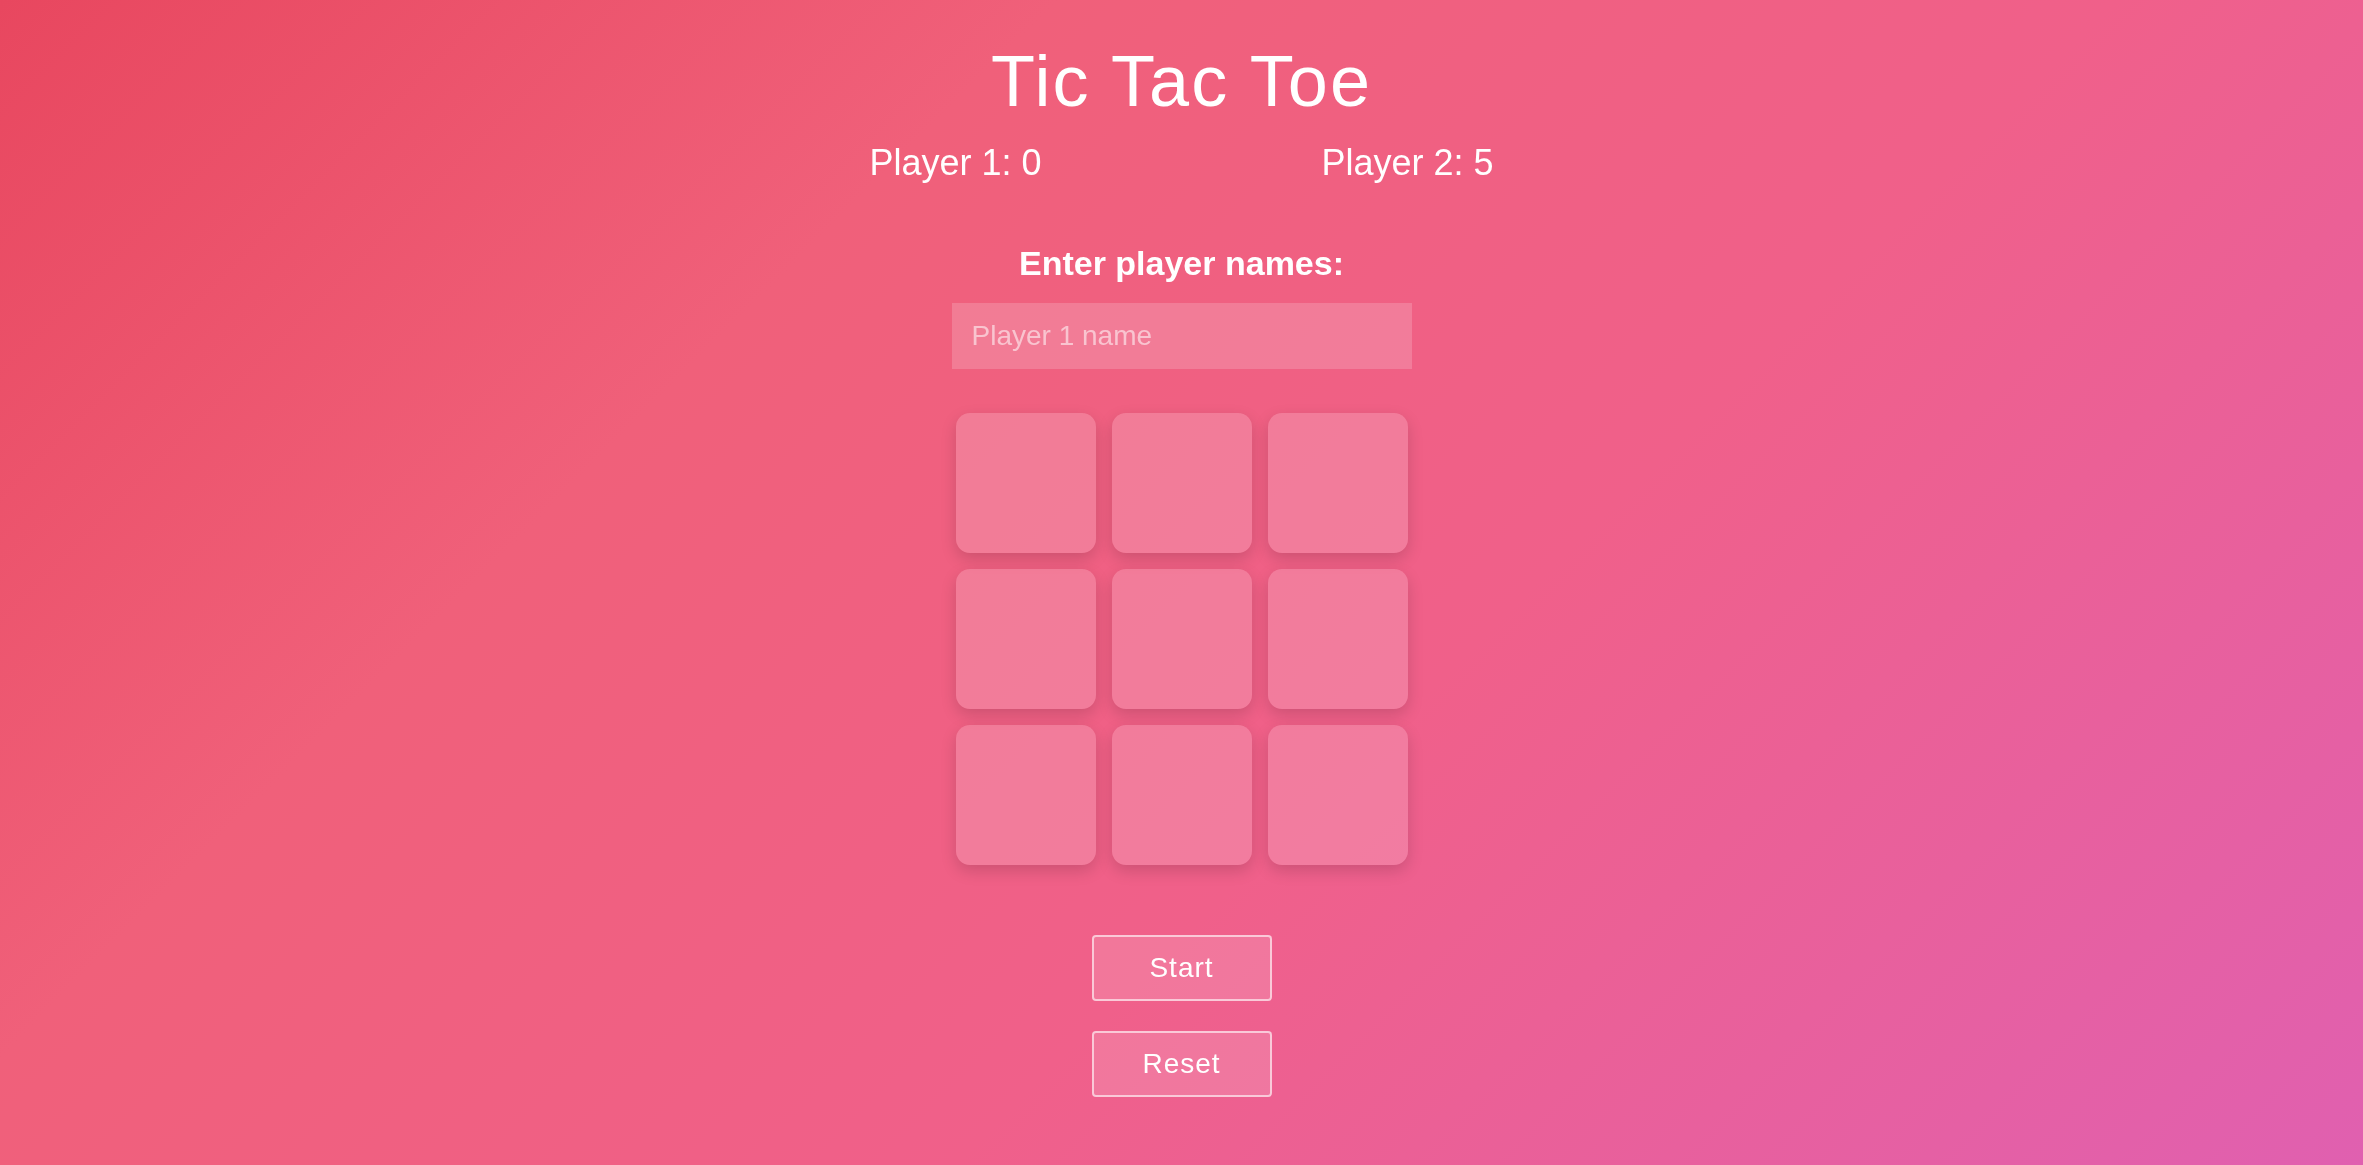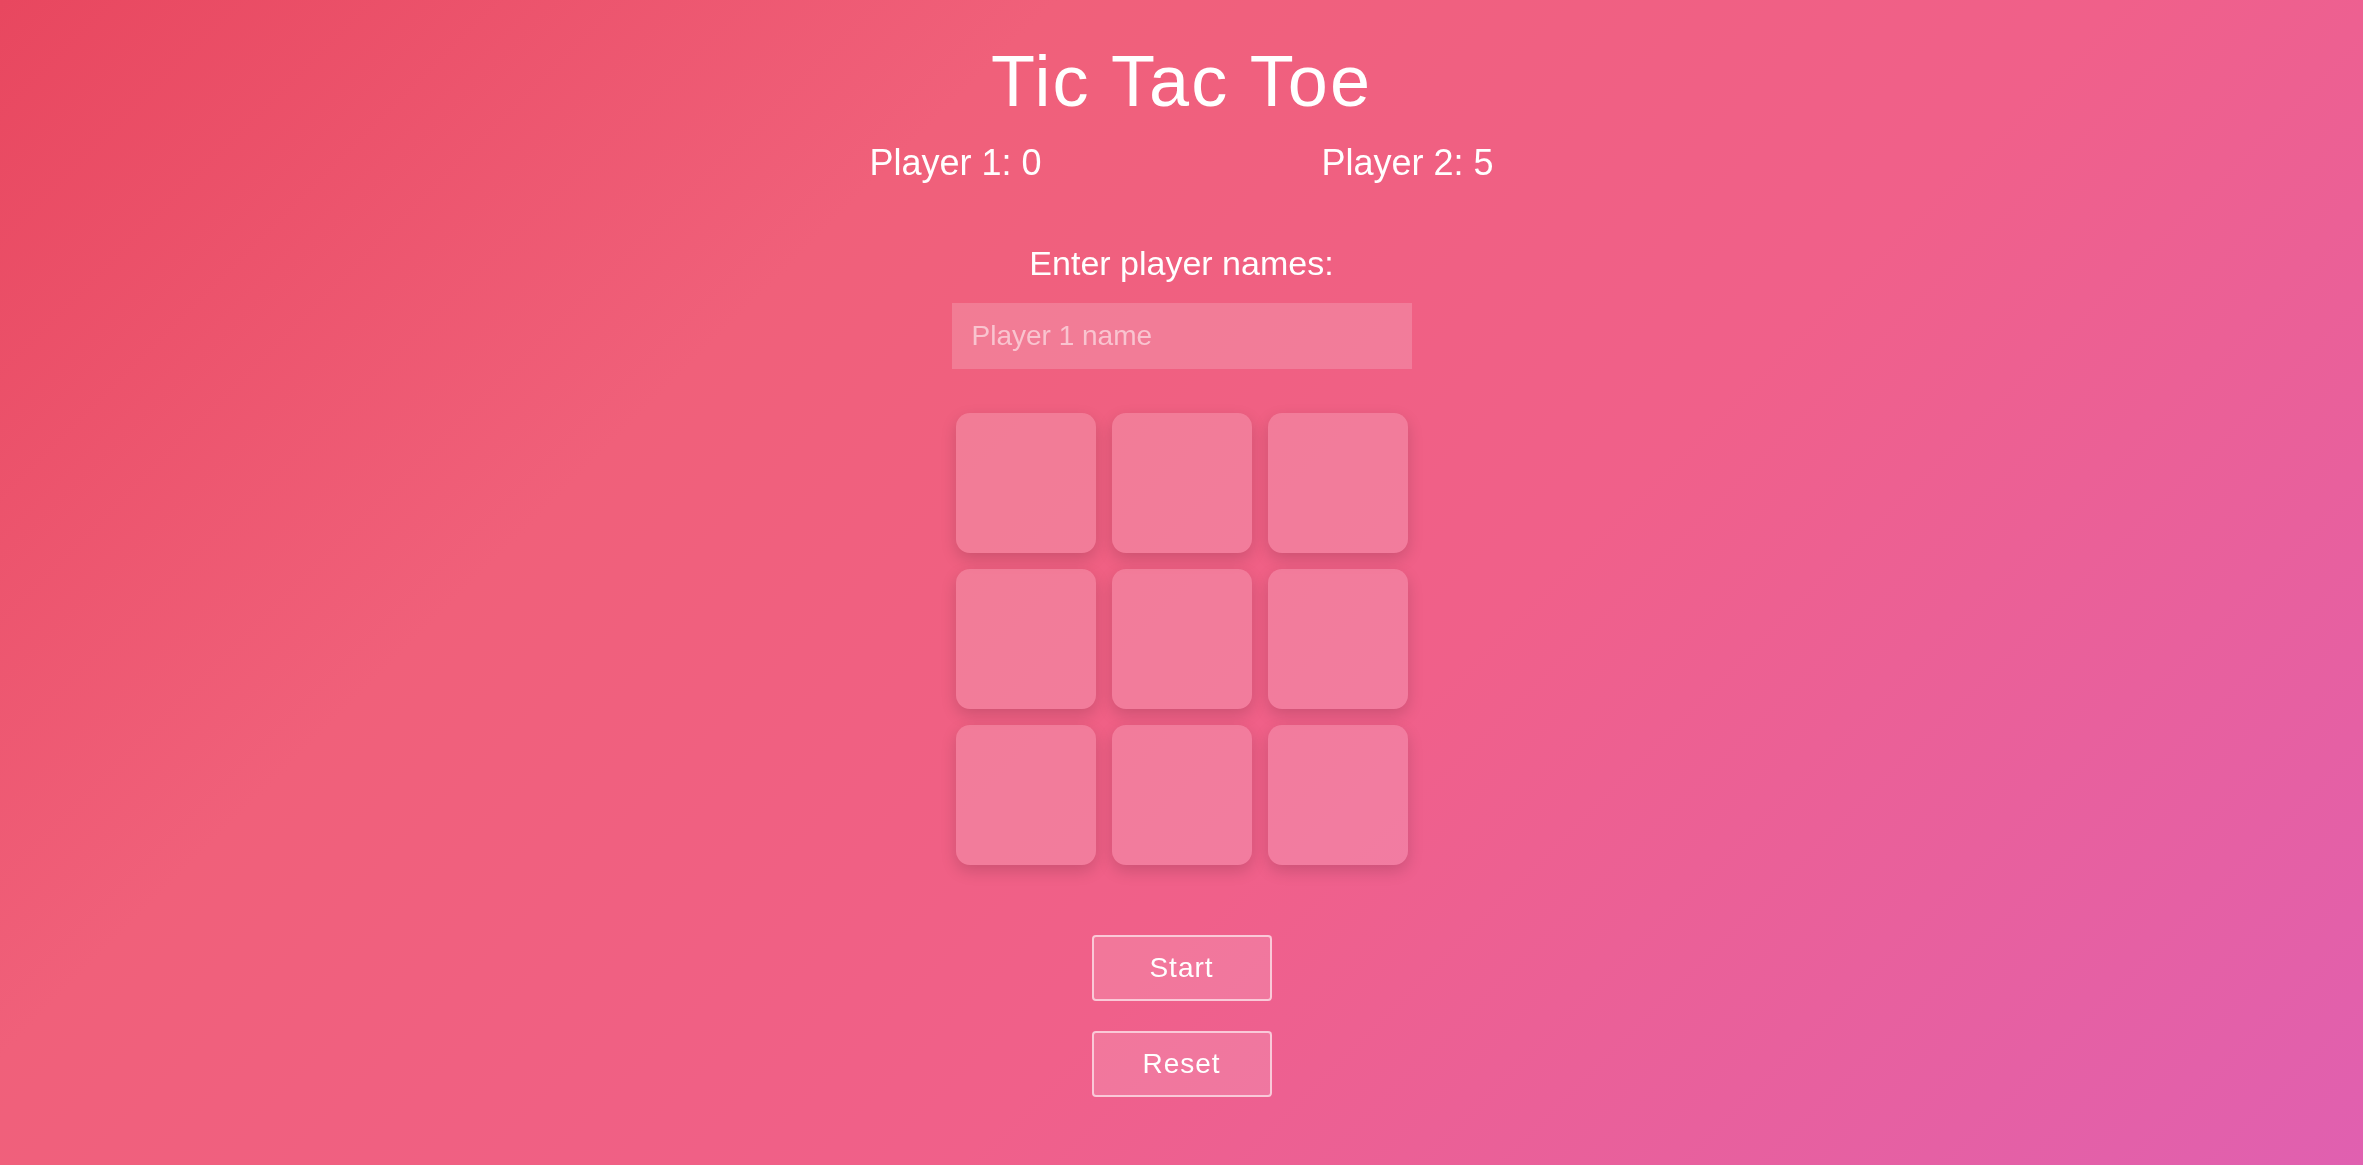--- a/index.html
+++ b/index.html
@@ -32,21 +32,21 @@
       gap: 280px;
       margin-top: 20px;
       color: #ffffff;
       font-size: 36px;
       font-weight: 400;
     }
 
     .prompt {
       color: #ffffff;
       font-size: 34px;
-      font-weight: 400;
+      font-weight: 700;
       margin-top: 60px;
       margin-bottom: 20px;
     }
 
     .input-field {
       width: 460px;
       height: 66px;
       background: rgba(255, 255, 255, 0.18);
       border: none;
       border-radius: 0;

